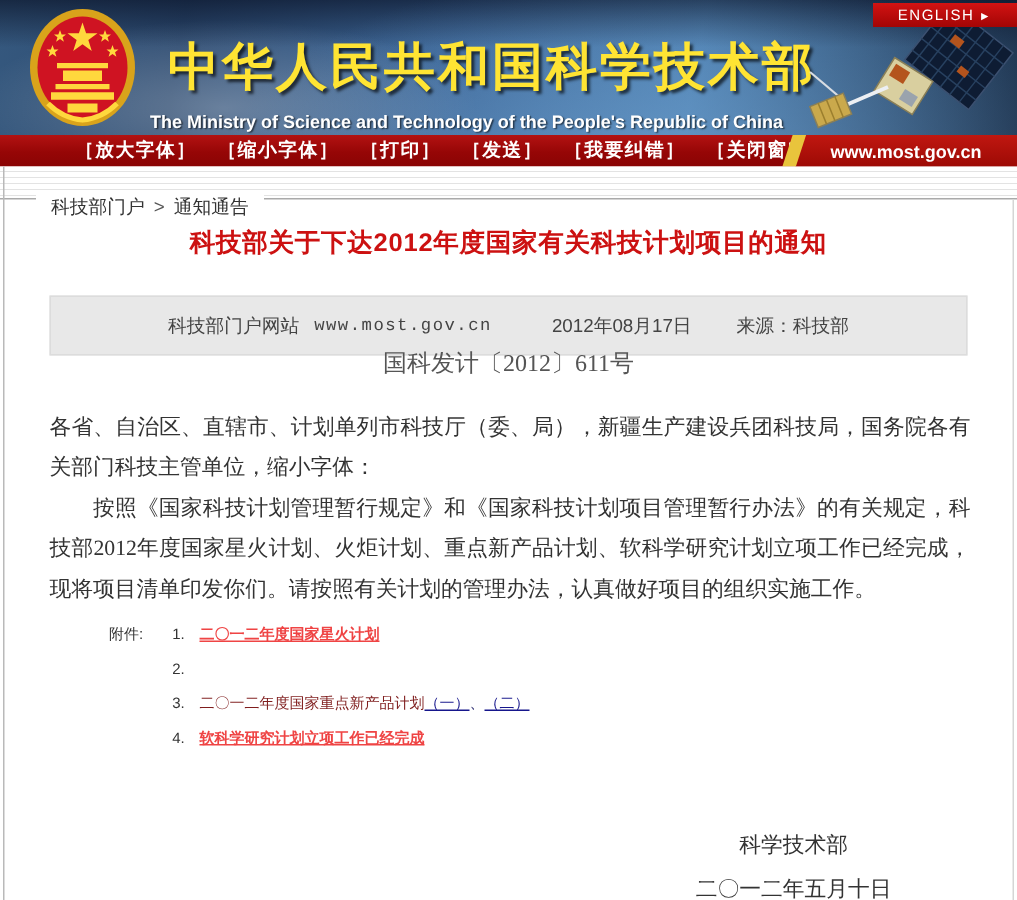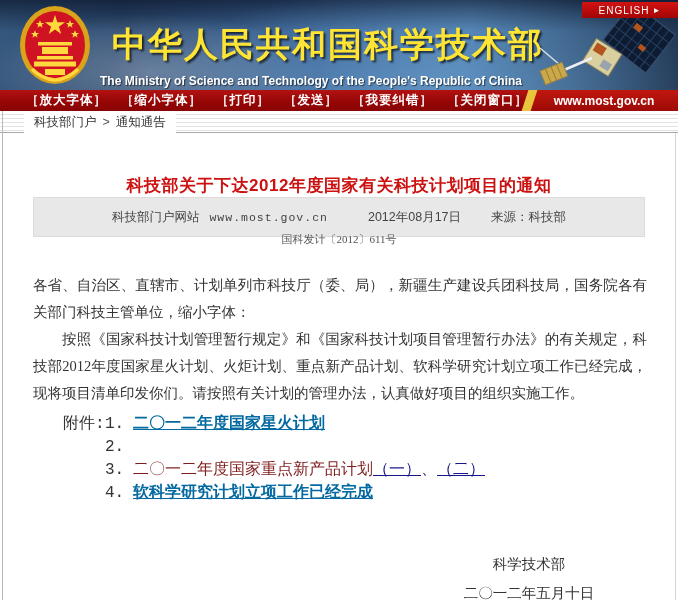--- a/index.html
+++ b/index.html
@@ -36,21 +36,21 @@
     display:flex; align-items:center; justify-content:center; cursor:pointer;
   }
   .english-badge .arrow { font-size:8px; margin-left:3px; }
   .satellite { position:absolute; right:2px; top:6px; }
   
   .toolbar {
     position:absolute; top:90px; left:0; width:678px; height:21px;
     background:linear-gradient(180deg,#b31212 0%, #960606 55%, #8a0404 100%);
     display:flex; align-items:center;
   }
-  .toolbar-buttons { display:flex; padding-left:26px; gap:14px; }
+  .toolbar-buttons { display:flex; padding-left:50px; gap:14px; }
   .toolbar-btn {
     color:#fff; font-size:12.5px; font-weight:bold; letter-spacing:1px;
     white-space:nowrap; cursor:pointer;
   }
   .url-seg {
     position:absolute; right:0; top:0; height:21px; width:148px;
     background:linear-gradient(180deg,#c01710 0%, #9d0a05 100%);
     display:flex; align-items:center; justify-content:center;
   }
   .url-seg::before {
@@ -60,65 +60,64 @@
   .url-label { color:#fff; font-size:12px; font-weight:bold; cursor:pointer; }
   
   .breadcrumb-bar {
     position:absolute; top:111px; left:0; width:678px; height:22px;
     background:
       repeating-linear-gradient(180deg, #ffffff 0 3px, #e3e3e3 3px 4px);
     background-size:100% 100%;
     border-bottom:1px solid #aaa;
   }
   .breadcrumb-inner {
-    position:absolute; left:24px; top:0; height:22px; display:flex; align-items:center;
+    position:absolute; left:24px; top:16px; height:22px; display:flex; align-items:center;
     background:#fff; padding:0 10px; font-size:12.5px; color:#333;
   }
   .breadcrumb-inner span { white-space:nowrap; }
   .crumb-sep { margin:0 6px; color:#555; }
   .crumb-link { cursor:pointer; }
   
   .content-left-line { position:absolute; left:2px; top:111px; bottom:0; width:1px; background:#b9b9b9; }
   .content-right-line { position:absolute; right:2px; top:133px; bottom:0; width:1px; background:#d5d5d5; }
   .article-title {
     position:absolute; top:150px; left:0; width:678px;
     text-align:center; font-size:17px; font-weight:bold; color:#cc1111;
     letter-spacing:0.5px;
-    margin-top:24px;
   }
   .meta-bar {
     position:absolute; top:197px; left:33px; width:612px; height:40px;
     background:#e8e8e8; border:1px solid #dcdcdc;
     display:flex; align-items:center; justify-content:center;
     font-size:12.5px; color:#444;
   }
   .meta-site { font-weight:normal; }
   .meta-url { margin-left:10px; font-family:"Liberation Mono","DejaVu Sans Mono",monospace; font-size:11.5px; letter-spacing:1px; }
   .meta-date { margin-left:40px; }
   .meta-source { margin-left:30px; }
   .doc-number {
     position:absolute; top:232px; left:0; width:678px; text-align:center;
-    font-size:11px; color:#555; font-family:"Liberation Serif","DejaVu Serif",serif;
+    font-size:16px; color:#555; font-family:"Liberation Serif","DejaVu Serif",serif;
   }
   .body-text {
     position:absolute; top:272px; left:33px; width:614px;
     font-size:14.5px; color:#333; line-height:27px; text-align:justify;
     font-family:"Liberation Serif","DejaVu Serif",serif;
   }
   .body-text p.indent { text-indent:2em; }
   
   .attachments {
     position:absolute; top:414px; left:63px; width:580px;
-    font-size:16px; color:#333; font-family:Liberation Mono, monospace;
+    font-size:10px; color:#333; font-family:Liberation Sans, sans-serif;text-align:center;
   }
   .attach-row { display:flex; height:23px; line-height:20px; align-items:flex-start; }
   .attach-label { width:42px; }
   .attach-num { width:28px; color:#333; }
   .attach-link {
-    color:#0369a1; font-weight:bold; text-decoration:underline; cursor:pointer; white-space:nowrap;
+    color:#ef4444; font-weight:bold; text-decoration:underline; cursor:pointer; white-space:nowrap;
   }
   .attach-prefix { color:#7f1d1d; }
   .attach-sublink { color:#16168c; text-decoration:underline; cursor:pointer; }
   .attach-sep { color:#2a2a6e; }
   
   .signature {
     position:absolute; top:550px; right:64px; width:170px;
     text-align:center; font-size:14.5px; color:#333; line-height:29px;
     font-family:"Liberation Serif","DejaVu Serif",serif;
   }

